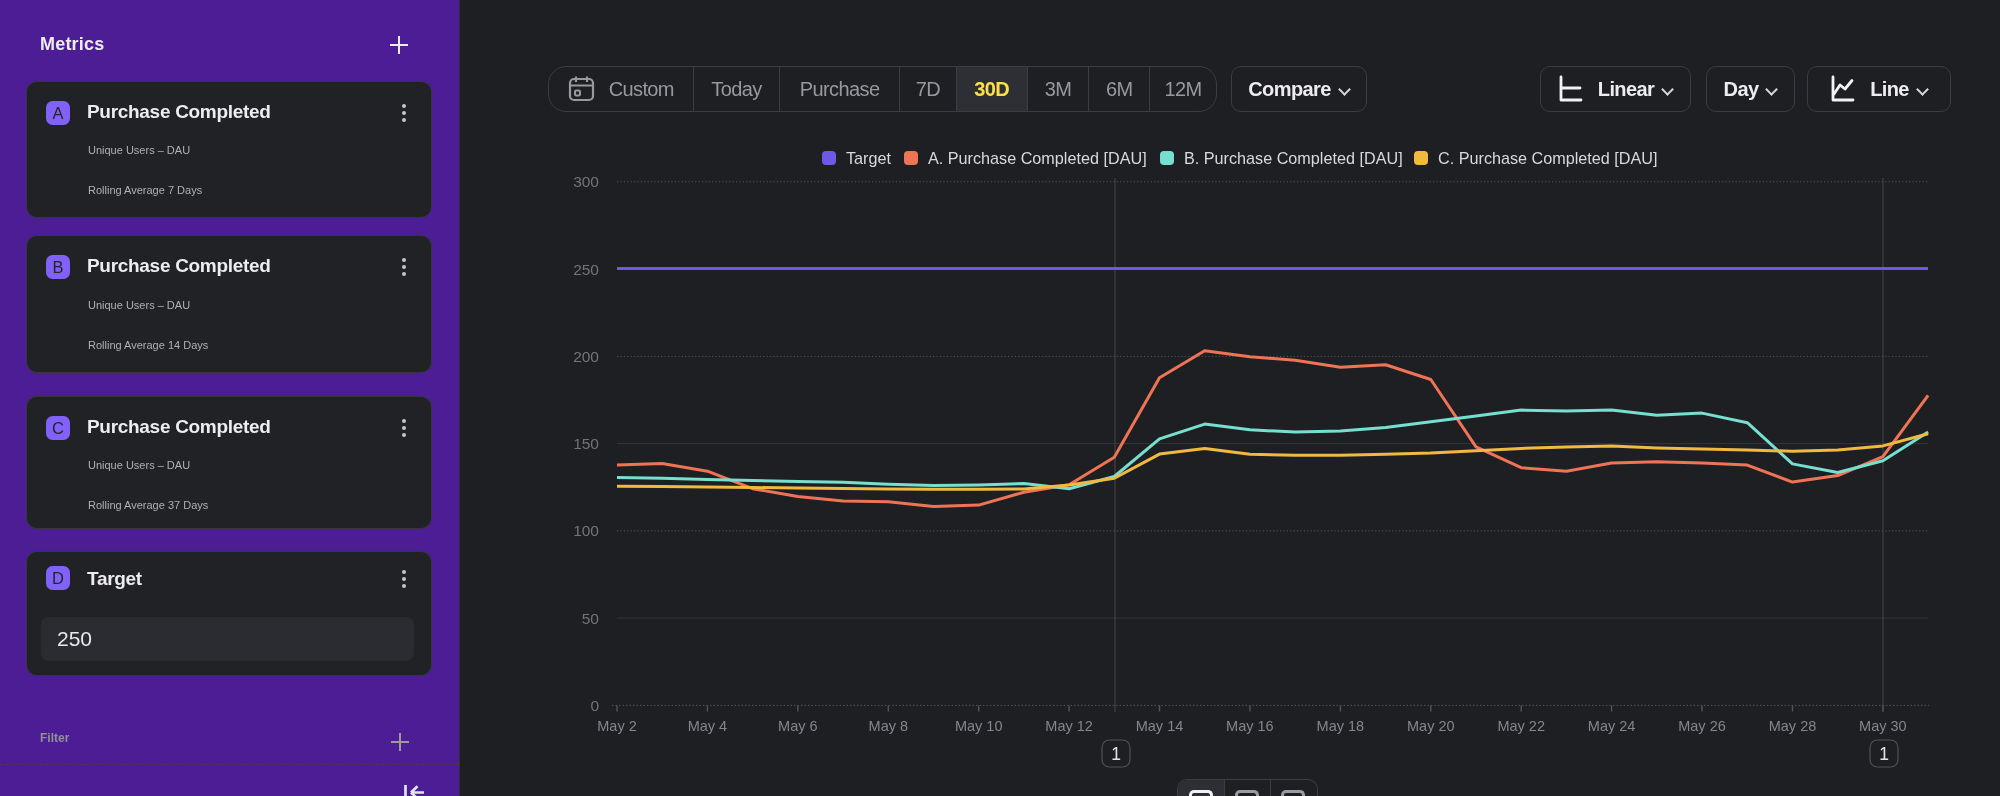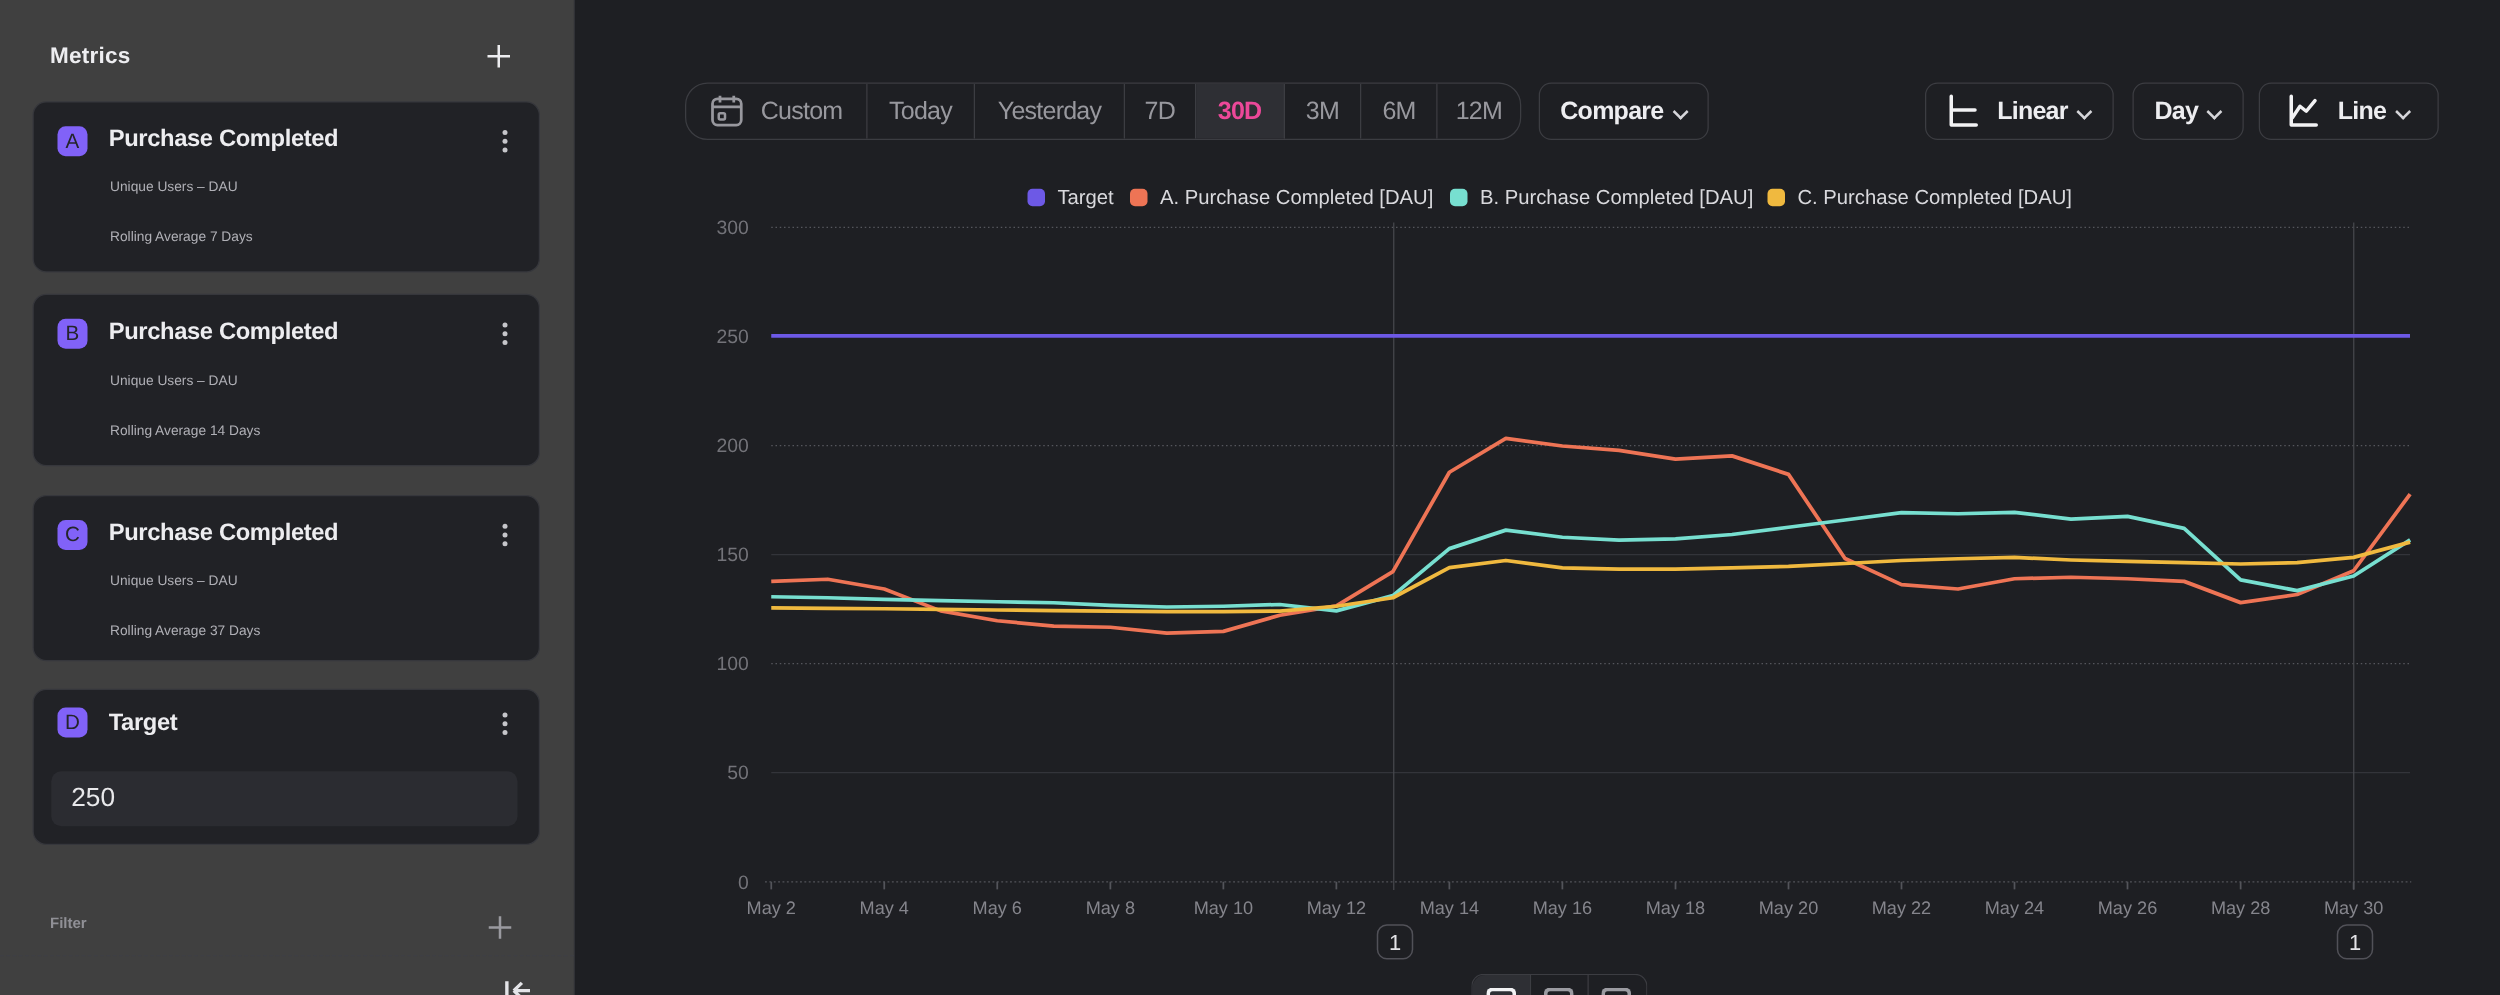--- a/index.html
+++ b/index.html
@@ -2,21 +2,21 @@
 <html><head>
 <meta charset="utf-8">
 <style>
   * { margin:0; padding:0; box-sizing:border-box; }
   html,body { width:2000px; height:796px; background:#1e1f23; overflow:hidden;
     font-family:"Liberation Sans", sans-serif; }
   .abs { position:absolute; }
 
   
   #sidebar { position:absolute; left:0; top:0; width:460px; height:796px;
-    background:#404040; border-right:1px solid #303136; }
+    background:#4c1d95; border-right:1px solid #303136; }
   .sb-title { position:absolute; left:40px; top:34px; font-size:18px; font-weight:700; color:#ededf0; letter-spacing:.2px; }
   .plus { position:absolute; width:18px; height:18px; }
   .plus:before, .plus:after { content:""; position:absolute; background:#ededf0; }
   .plus:before { left:8px; top:0; width:2px; height:18px; }
   .plus:after  { left:0; top:8px; width:18px; height:2px; }
   .plus.gray:before, .plus.gray:after { background:#9a9aa0; }
 
   .card { position:absolute; left:26px; width:406px; border:1px solid #36373c;
     border-radius:11px; background:#212226; }
   .badge { position:absolute; left:19px; top:19px; width:24px; height:24px; border-radius:6.5px;
@@ -32,21 +32,21 @@
   .filter-label { position:absolute; left:40px; top:731px; font-size:12px; font-weight:700; color:#909096; }
 
   
   .btn { position:absolute; top:66px; height:46px; border:1px solid #3c3d42; border-radius:10px;
     color:#ededf0; font-size:20px; font-weight:700; letter-spacing:-0.6px; display:flex; align-items:center; justify-content:center; }
   #seg { position:absolute; left:548px; top:66px; width:669px; height:46px;
     border:1px solid #3c3d42; border-radius:18px; display:flex; overflow:hidden; }
   #seg .seg { height:100%; display:flex; align-items:center; justify-content:center;
     color:#98989e; font-size:20px; letter-spacing:-0.6px; border-right:1px solid #3c3d42; }
   #seg .seg:last-child { border-right:none; }
-  #seg .seg.active { background:#2e2f34; color:#ec4899; font-weight:700; }
+  #seg .seg.active { background:#2e2f34; color:#fde047; font-weight:700; }
   .chev { display:inline-block; width:10px; height:10px; margin-left:9px; position:relative; top:-2px; }
   .chev:before { content:""; position:absolute; left:0; top:3px; width:7px; height:7px;
     border-right:2px solid #d6d6da; border-bottom:2px solid #d6d6da; transform:rotate(45deg); }
 
   
   .legend { position:absolute; top:148px; height:20px; display:flex; align-items:center; }
   .sw { width:14px; height:14px; border-radius:4px; margin-right:10px; }
   .ltext { color:#d9d9dd; font-size:16.2px; }
 </style>
 </head>
@@ -115,21 +115,21 @@
   <div class="seg" style="width:145px;">
     <svg width="27" height="28" viewBox="0 0 27 28" style="margin-right:14px;">
       <rect x="2" y="4" width="23" height="21" rx="4" fill="none" stroke="#98989e" stroke-width="2.2"></rect>
       <path d="M2 10.5 H25" stroke="#98989e" stroke-width="2.2"></path>
       <path d="M8 1.5 V7 M19 1.5 V7" stroke="#98989e" stroke-width="2.2"></path>
       <rect x="7" y="15.5" width="5" height="5" rx="1.2" fill="none" stroke="#98989e" stroke-width="2"></rect>
     </svg>
     Custom
   </div>
   <div class="seg" style="width:87px;">Today</div>
-  <div class="seg" style="width:120px;">Yesterday</div>
+  <div class="seg" style="width:120px;">Purchase</div>
   <div class="seg" style="width:57px;">7D</div>
   <div class="seg active" style="width:71px;">30D</div>
   <div class="seg" style="width:62px;">3M</div>
   <div class="seg" style="width:61px;">6M</div>
   <div class="seg" style="width:66px;">12M</div>
 </div>
 
 <div class="btn" style="left:1231px; width:136px;">Compare<span class="chev"></span></div>
 
 <div class="btn" style="left:1540px; width:151px;">

